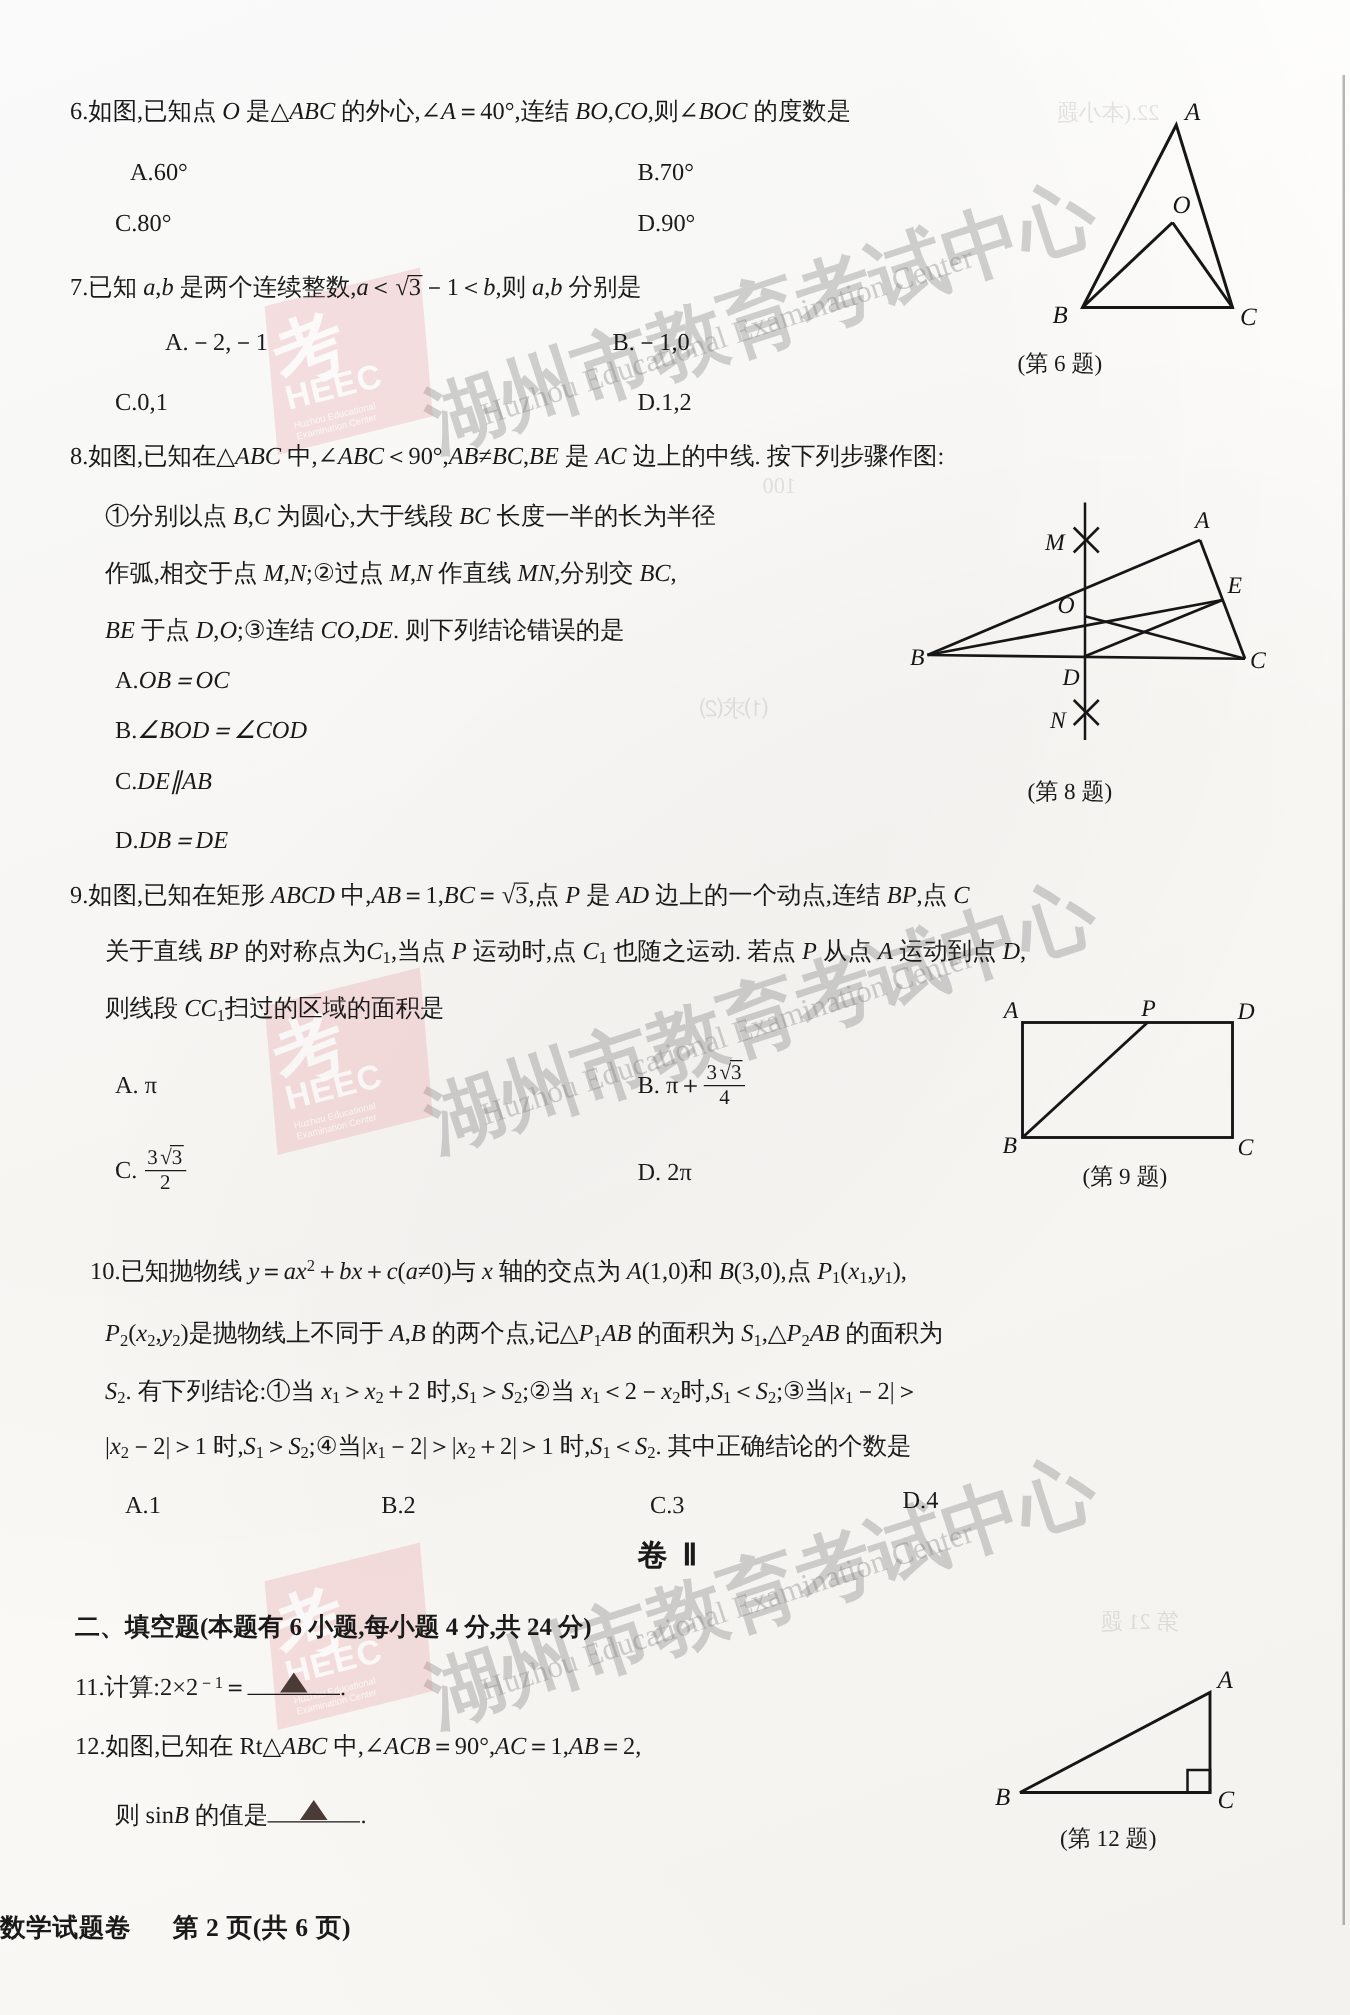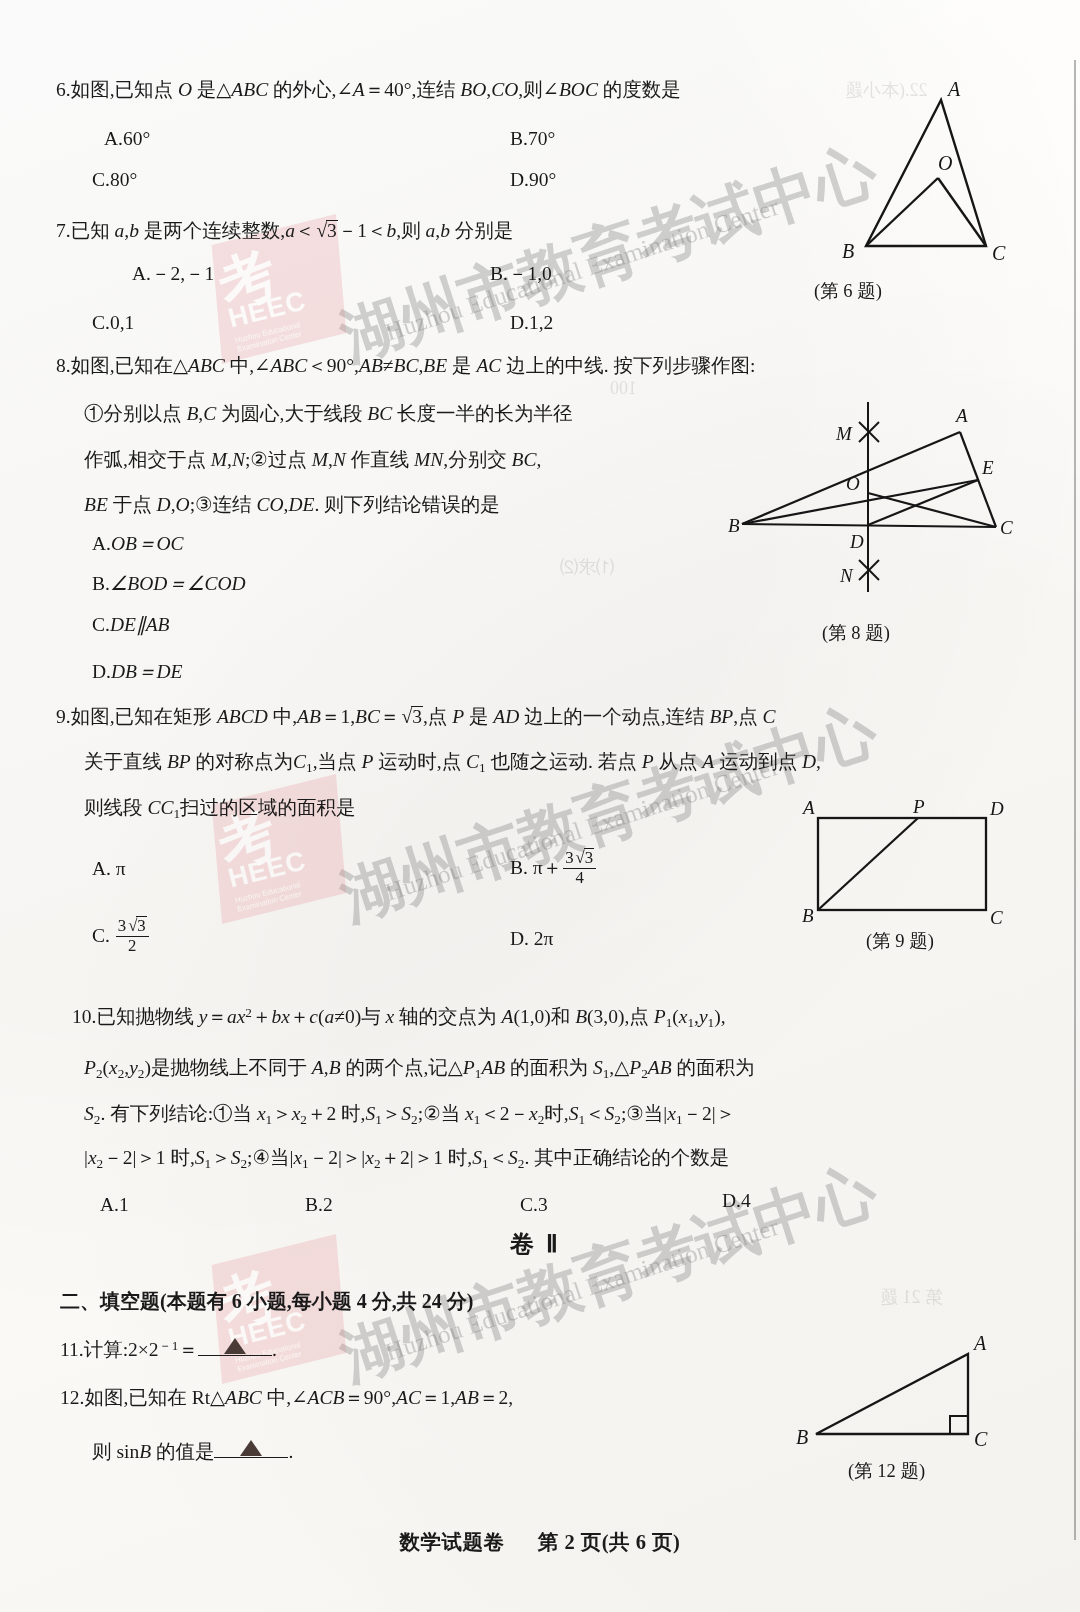--- a/index.html
+++ b/index.html
@@ -160,21 +160,20 @@
   .fig { position: absolute; }
   .fig-cap {
     position: absolute;
     font-size: 18.5px;
     white-space: nowrap;
   }
 
   .footer {
     position: absolute;
     left: 0; right: 0;
-    text-align: center;
     font-size: 20.5px;
     letter-spacing: 0.5px;
   }
   .footer .bold { font-weight: bold; }
 
   
   .ghost {
     position: absolute;
     color: rgba(60,60,60,0.13);
     font-size: 18px;

